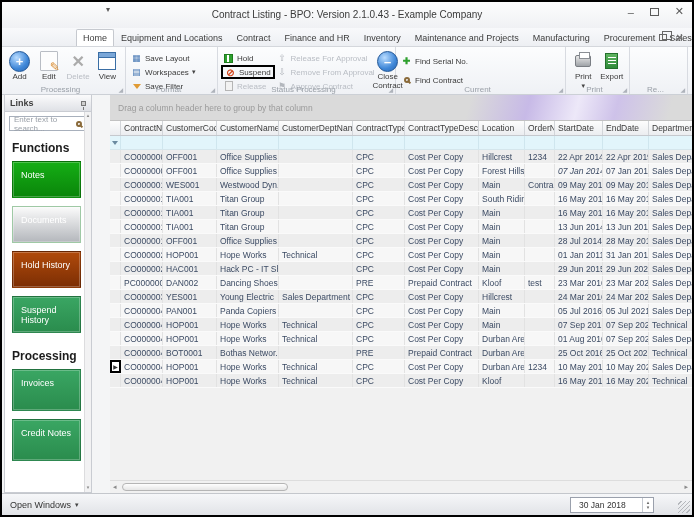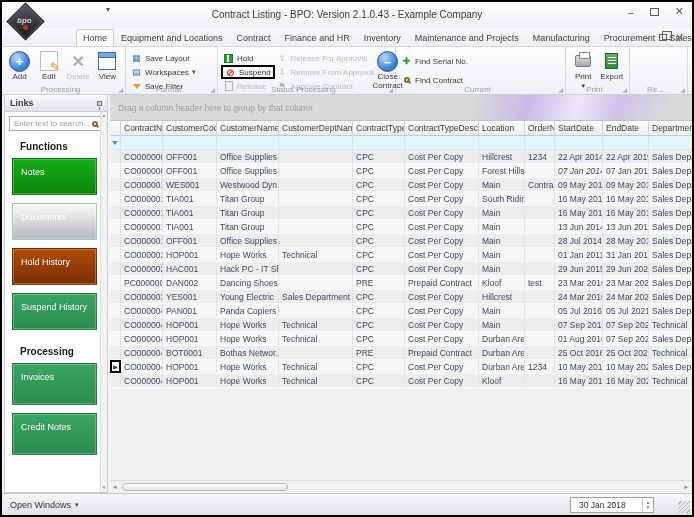--- a/index.html
+++ b/index.html
@@ -64,28 +64,28 @@
   .icon-view .vb{height:5px;background:#7aa7d8;border-bottom:1px solid #3a6ea5}
   .icon-print{width:16px;height:12px;background:linear-gradient(#e8e8e8,#9fa3a8);border:1px solid #7a7e84;border-radius:2px;position:relative}
   .icon-print::before{content:"";position:absolute;left:3px;top:-4px;width:9px;height:5px;background:#fff;border:1px solid #8a8e94}
   .icon-export{width:13px;height:16px;background:linear-gradient(#5fb560,#2f8a3a);border:1px solid #23702c;position:relative}
   .icon-export::before{content:"";position:absolute;left:2px;top:3px;width:8px;height:1px;background:#fff;box-shadow:0 3px 0 #fff,0 6px 0 #fff}
   .icon-reports{width:16px;height:13px;background:linear-gradient(#c9803e,#9c5a22);border:1px solid #7a451a;border-radius:2px 2px 1px 1px;position:relative}
   .icon-reports::before{content:"";position:absolute;left:4px;top:-3px;width:7px;height:3px;border:1px solid #7a451a;border-bottom:none;border-radius:2px 2px 0 0}
   .icon-reports::after{content:"";position:absolute;right:-2px;top:1px;width:7px;height:10px;background:#fdfdfd;border:1px solid #aaa}
 
   
-  .sidebar{position:absolute;top:93px;left:2px;width:104px;bottom:22px;background:#fff;border:1px solid #c9ccd2;border-top:none}
+  .sidebar{position:absolute;top:93px;left:2px;width:88px;bottom:22px;background:#fff;border:1px solid #c9ccd2;border-top:none}
   .sb-header{height:17px;background:linear-gradient(#fbfbfc,#dfe1e6);border-bottom:1px solid #c9ccd2;display:flex;align-items:center;justify-content:space-between;padding:0 5px;font-size:9px;font-weight:bold;color:#3f3f3f}
   .pin{width:5px;height:5px;border:1px solid #777;background:#cfcfcf;position:relative}
   .pin::after{content:"";position:absolute;left:1px;top:5px;width:1px;height:3px;background:#777}
   .sb-search{margin:4px;height:15px;border:1px solid #a8b0bc;background:#fff;display:flex;align-items:center;justify-content:space-between;padding:0 4px;font-size:8px;color:#9aa0a8}
   .sb-scrollstrip{position:absolute;right:0;top:17px;bottom:0;width:7px;background:#f2f2f3;border-left:1px solid #dcdcde;font-size:5px;color:#888;text-align:center;line-height:7px}
   .sb-scrollstrip .dn{position:absolute;bottom:1px;left:0;right:0}
-  .sb-heading{font-size:10px;font-weight:bold;color:#1c1c1c;margin:10px 0 6px 15px}
+  .sb-heading{font-size:12px;font-weight:bold;color:#1c1c1c;margin:10px 0 6px 7px}
   .sb-btn{margin:0 10px 8px 7px;height:37px;color:#fff;font-size:9px;padding:8px 0 0 8px;border:1px solid rgba(0,0,0,.18);box-shadow:inset 0 0 0 1px rgba(255,255,255,.25)}
   .sb-btn.green1{background:linear-gradient(#15ae15,#0a850a)}
   .sb-btn.silver{background:linear-gradient(#fbfbfb,#b4b7bc);border:1px solid #9fc9a5}
   .sb-btn.rust{background:linear-gradient(#b04a0b,#7c2e04)}
   .sb-btn.green2{background:linear-gradient(#3aa663,#2a8c4d)}
   .sb-btn.tall{height:42px}
 
   
   .grid{position:absolute;top:93px;left:108px;right:0;bottom:35px;background:#f1f1f1;overflow:hidden}
   .group-panel{height:26px;background:#dadada;position:relative;border-bottom:1px solid #c2c2c2;overflow:hidden}
@@ -123,25 +123,20 @@
 <div class="window">
 
   <div class="titlebar">
     <div class="title">Contract Listing - BPO: Version 2.1.0.43 - Example Company</div>
     <div class="win-controls">
       <span>–</span>
       <span class="maxbox"></span>
       <span>✕</span>
     </div>
   </div>
-  <div class="logo">
-    <div class="logo-shape"></div>
-    <div class="logo-text">bpo</div>
-    <div class="logo-dot"></div>
-  </div>
   <div class="qat-arrow">▾</div>
 
   <div class="tabrow">
       <div class="tab selected">Home</div>
       <div class="tab">Equipment and Locations</div>
       <div class="tab">Contract</div>
       <div class="tab">Finance and HR</div>
       <div class="tab">Inventory</div>
       <div class="tab">Maintenance and Projects</div>
       <div class="tab">Manufacturing</div>

